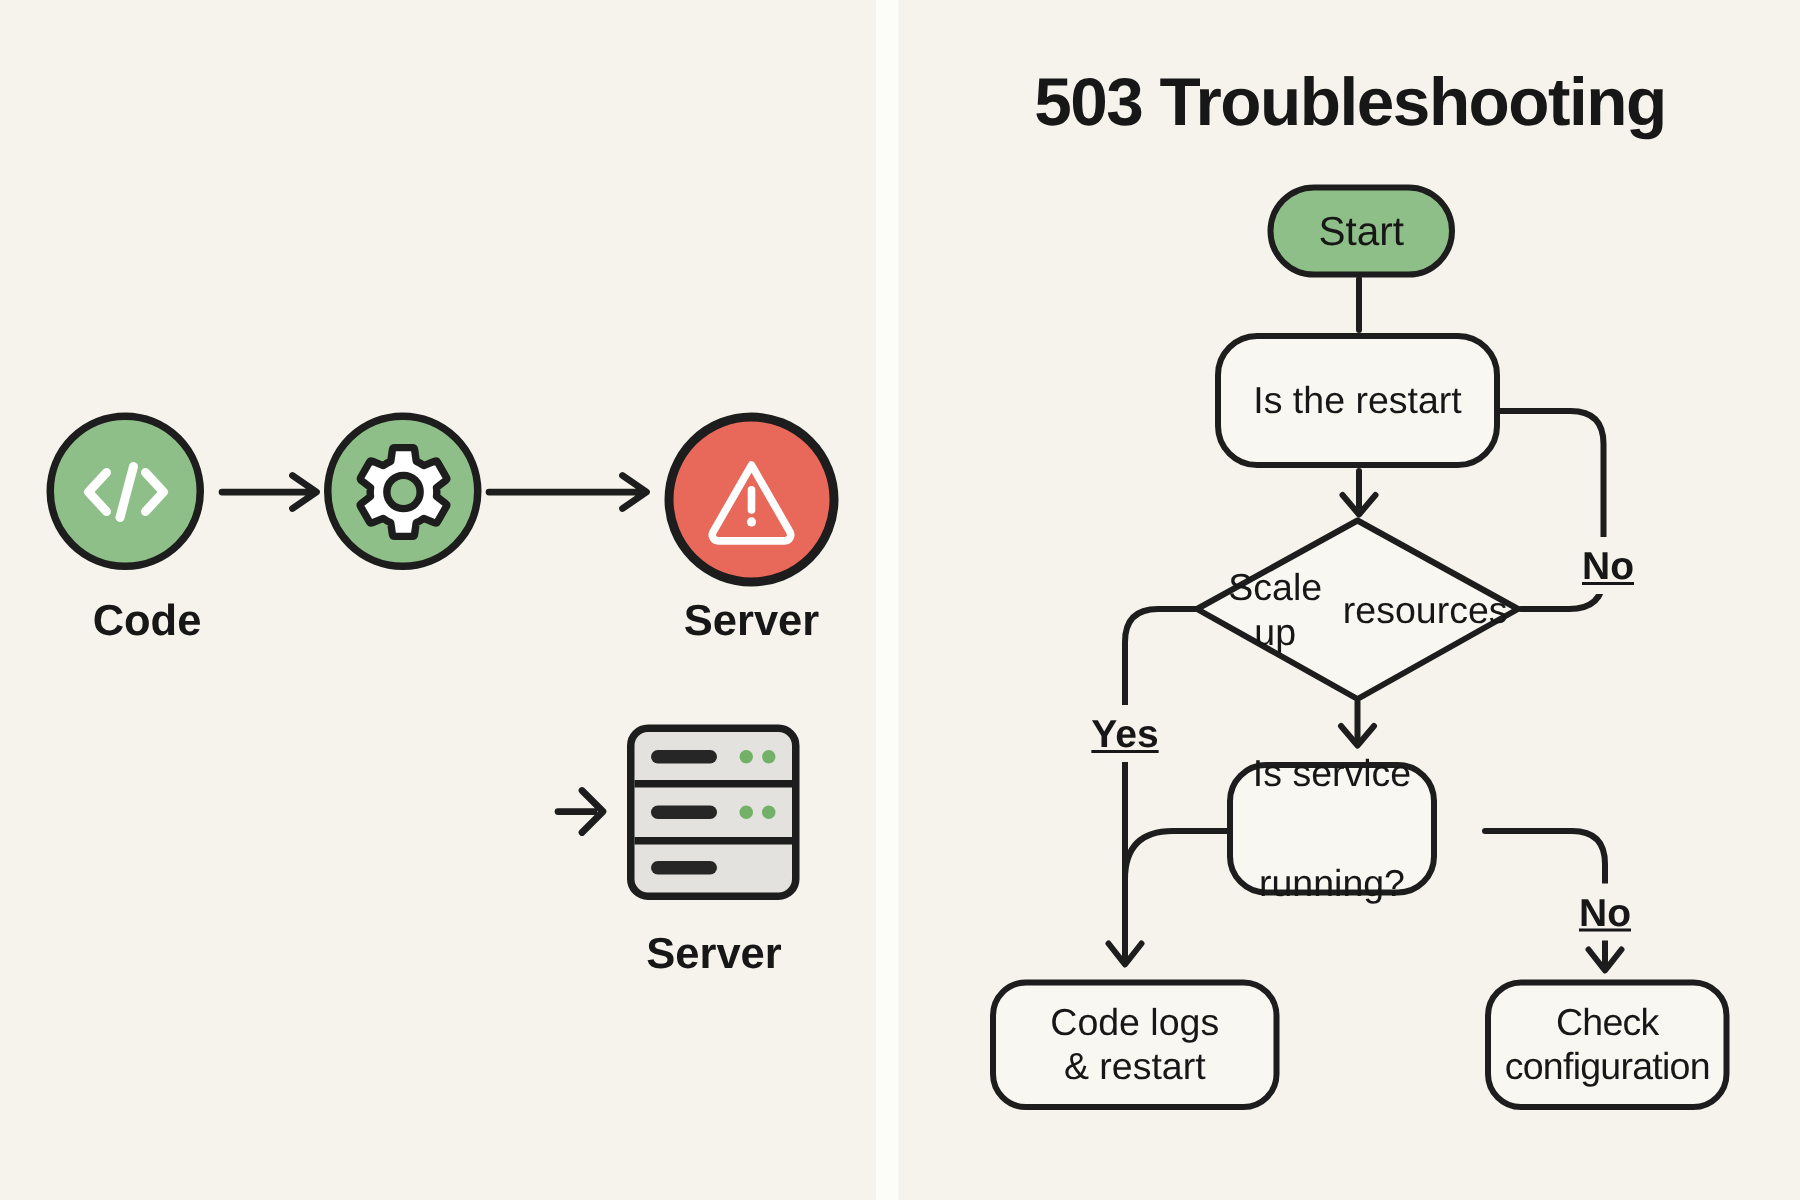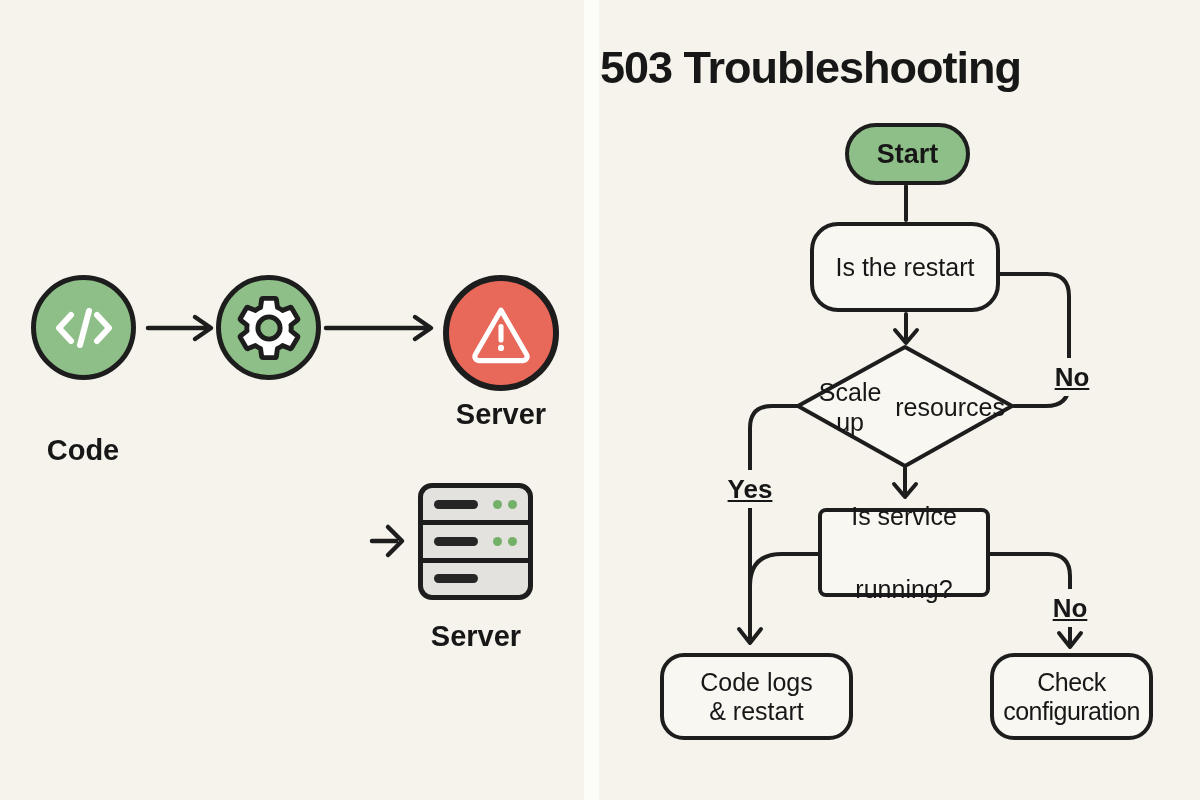--- a/index.html
+++ b/index.html
@@ -27,47 +27,47 @@
   
   .pcircle{position:absolute;border-radius:50%;border:5px solid var(--line-color);box-sizing:border-box;
            display:flex;align-items:center;justify-content:center;z-index:2;}
   .pcircle.green{background:var(--green);}
   .pcircle.red{background:var(--red);border-width:6px;}
   .c-code{left:31px;top:275px;width:105px;height:105px;}
   .c-cicd{left:216px;top:275px;width:105px;height:105px;}
   .c-server{left:443px;top:275px;width:116px;height:116px;}
 
   .pl-label{position:absolute;font-size:29px;font-weight:600;color:var(--text-color);text-align:center;z-index:2;}
-  .lbl-code{left:13px;top:398px;width:140px;margin-top:36px;}
+  .lbl-code{left:28px;top:398px;width:140px;}
   .lbl-cicd{left:188px;top:398px;width:160px;}
   .lbl-server{left:431px;top:398px;width:140px;}
   .lbl-rack{left:406px;top:620px;width:140px;}
 
   .rack{position:absolute;left:418px;top:483px;width:115px;height:117px;background:var(--rack-fill);
         border:5px solid var(--line-color);border-radius:14px;box-sizing:border-box;
         display:flex;flex-direction:column;z-index:2;}
   .rack-row{flex:1;display:flex;align-items:center;justify-content:space-between;padding:0 11px;
             border-bottom:5px solid var(--line-color);}
   .rack-row:last-child{border-bottom:none;}
   .rack-bar{width:44px;height:9px;border-radius:5px;background:#262626;}
   .rack-leds{display:flex;gap:6px;}
   .led{width:9px;height:9px;border-radius:50%;background:var(--led-green);}
 
   
-  .fc-title{position:absolute;left:600px;top:42px;width:600px;
+  .fc-title{position:absolute;left:600px;top:42px;width:600px;text-align:center;
             font-size:45px;font-weight:700;letter-spacing:-1px;color:var(--text-color);z-index:2;}
 
   .flow-node{position:absolute;box-sizing:border-box;background:var(--node-fill);
              border:4px solid var(--line-color);display:flex;flex-direction:column;
              align-items:center;justify-content:center;text-align:center;
              font-size:25px;line-height:29px;font-weight:500;color:var(--text-color);z-index:2;}
   .n-start{left:845px;top:123px;width:125px;height:62px;border-radius:32px;background:var(--green);
-           font-weight:700;font-size:27px;}
+           font-weight:400;font-size:27px;}
   .n-overloaded{left:810px;top:222px;width:190px;height:90px;border-radius:28px;}
-  .n-running{left:818px;top:508px;width:172px;height:89px;border-radius:8px;gap:44px;}
+  .n-running{left:818px;top:508px;width:140px;height:89px;border-radius:26px;gap:44px;}
   .n-logs{left:660px;top:653px;width:193px;height:87px;border-radius:24px;}
   .n-config{left:990px;top:653px;width:163px;height:87px;border-radius:24px;letter-spacing:-0.5px;}
 
   .diamond-text{position:absolute;left:805px;top:377px;width:200px;height:60px;z-index:2;
                 display:flex;align-items:center;justify-content:center;
                 font-size:25px;line-height:30px;font-weight:500;color:var(--text-color);text-align:center;}
 
   .edge-label{position:absolute;background:var(--background);color:var(--text-color);
               font-size:26px;font-weight:700;text-align:center;z-index:3;
               display:flex;align-items:center;justify-content:center;text-decoration:underline;}

